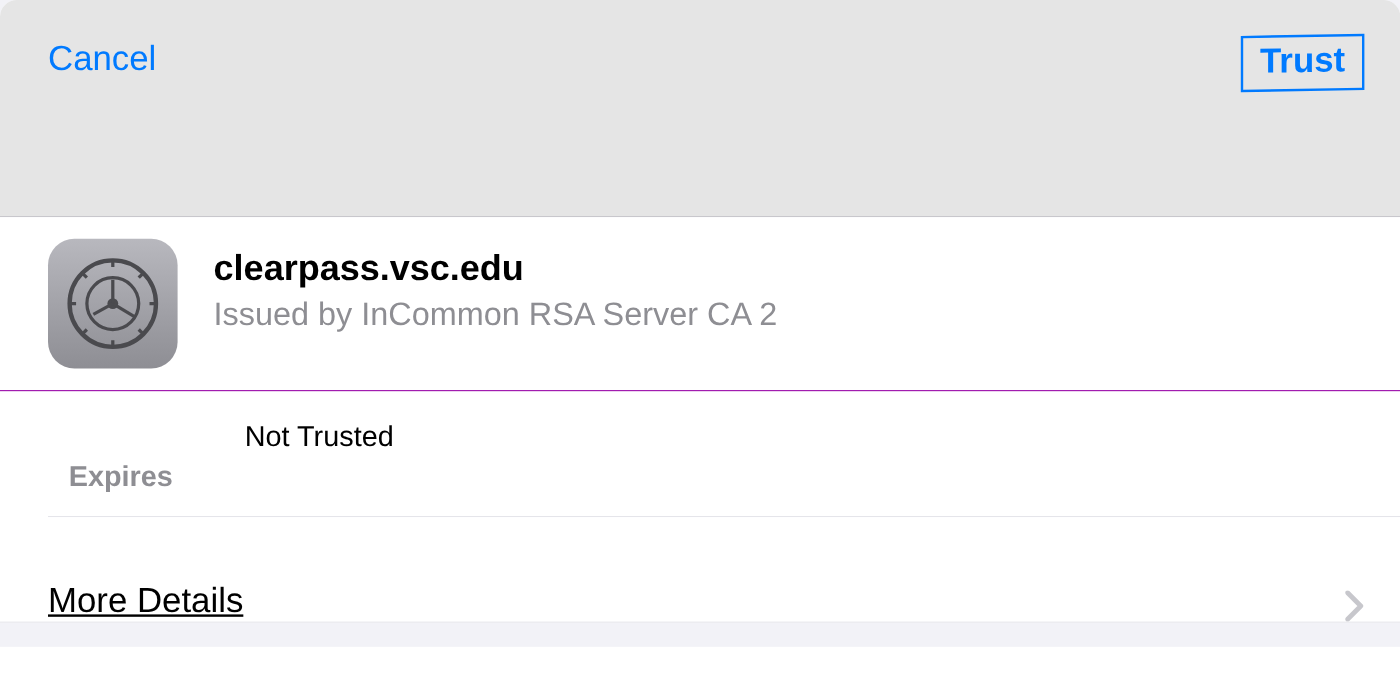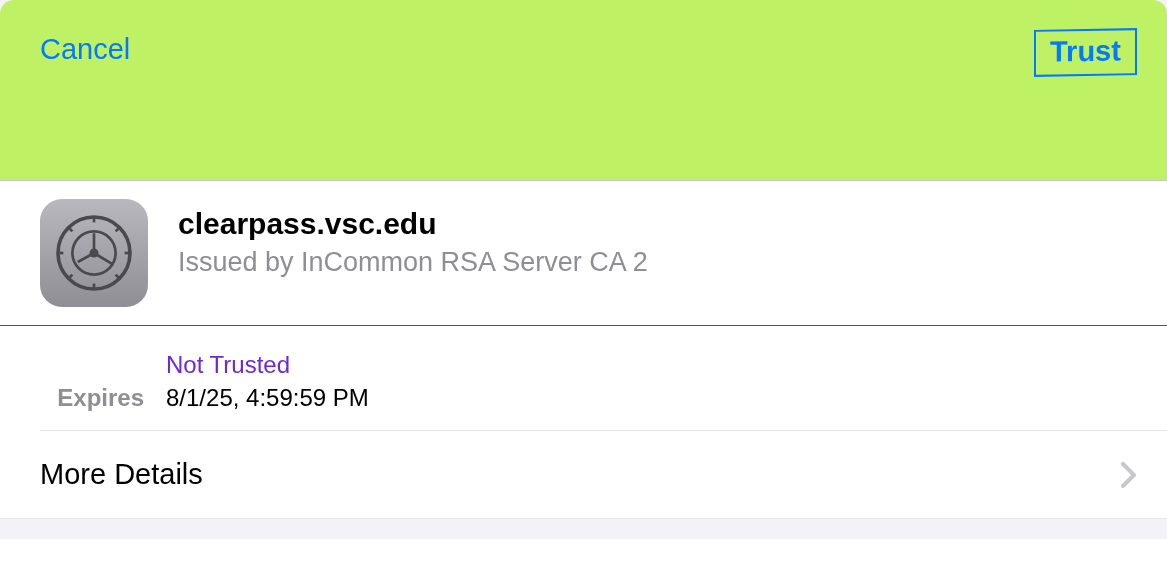--- a/index.html
+++ b/index.html
@@ -16,21 +16,21 @@
   }
   .sheet {
     width: 1167px;
     height: 567px;
     background: #ffffff;
     border-radius: 14px 14px 0 0;
     position: relative;
   }
   .nav-bar {
     height: 181px;
-    background: #bef264;
+    background: #e5e5e5;
     border-bottom: 1px solid #c8c7cc;
     position: relative;
     border-radius: 14px 14px 0 0;
   }
   .nav-cancel {
     position: absolute;
     left: 40px;
     top: 33px;
     font-size: 29px;
     color: #007aff;
@@ -119,41 +119,43 @@
     font-size: 24px;
     color: #8e8e93;
     padding-right: 22px;
     font-weight: bold;
   }
   .status-value-col {
     font-size: 24px;
     color: #000;
   }
   .not-trusted {
-    color: #6d28d9;
+    color: #000000;
     font-size: 24px;
     font-weight: 400;
+    margin-left: 38px;
   }
   .status-block .status-row:first-child {
     padding-top: 26px;
   }
   .status-block .status-row:last-child {
     padding-bottom: 12px;
   }
 
   
   .more-row {
     display: flex;
-    align-items: center;
+    align-items: flex-end;
     justify-content: space-between;
     padding: 0 30px 0 40px;
     height: 88px;
     border-bottom: 1px solid #e5e5ea;
     cursor: pointer;
     background:#fff;
+    text-decoration:underline;
   }
   .more-row-label {
     font-size: 29px;
     color: #000;
   }
   .chevron {
     display:flex;
     align-items:center;
   }
   .chevron svg { display:block; }
@@ -205,21 +207,20 @@
       </div>
     </div>
 
     <div class="status-block">
       <div class="status-row">
         <div class="status-label-col"></div>
         <div class="status-value-col not-trusted">Not Trusted</div>
       </div>
       <div class="status-row">
         <div class="status-label-col">Expires</div>
-        <div class="status-value-col">8/1/25, 4:59:59 PM</div>
       </div>
     </div>
 
     <div class="more-row">
       <div class="more-row-label">More Details</div>
       <div class="chevron">
         <svg width="16" height="26" viewBox="0 0 16 26">
           <polyline points="2,2 13,13 2,24" fill="none" stroke="#c7c7cc" stroke-width="4" stroke-linecap="round" stroke-linejoin="round"></polyline>
         </svg>
       </div>

